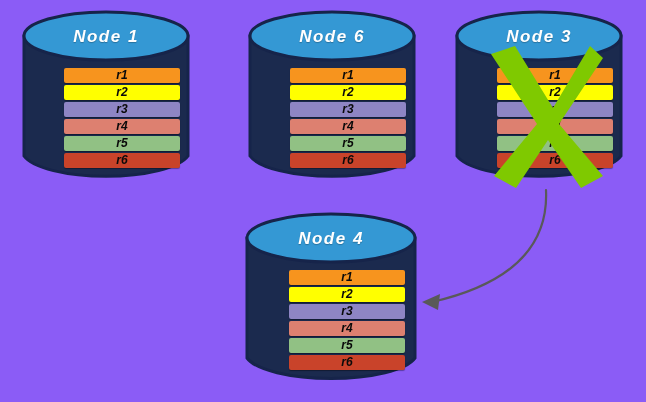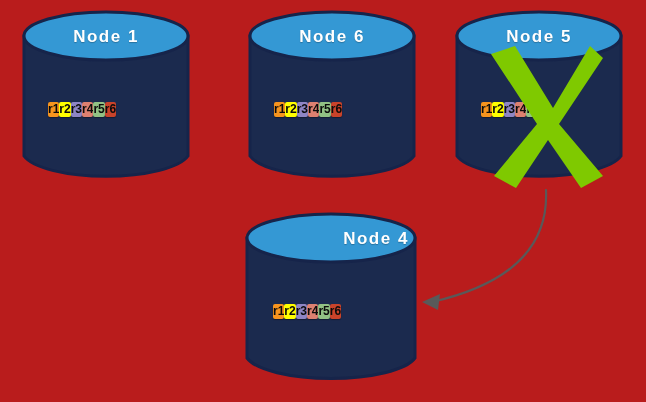--- a/index.html
+++ b/index.html
@@ -4,23 +4,24 @@
 <style>
   html, body {
     margin: 0;
     padding: 0;
     background: #ffffff;
   }
   #canvas {
     position: relative;
     width: 646px;
     height: 402px;
-    background: #b91c1c;
+    background: #8b5cf6;
     overflow: hidden;
     font-family: "Liberation Sans", sans-serif;
+    font-style: italic;
   }
 
   
   .node {
     position: absolute;
   }
   .node-svg {
     position: absolute;
     left: 0;
     top: 0;
@@ -33,26 +34,25 @@
     text-align: center;
     color: #ffffff;
     font-weight: bold;
     font-size: 17px;
     letter-spacing: 1.5px;
     text-shadow: 0 1px 1px rgba(0,0,0,0.25);
     pointer-events: none;
   }
   .rows {
     position: absolute;
-    left: 0;
+    left: 16px;
     width: 100%;
     box-sizing: border-box;
     display: flex;
-    flex-direction: row;
-    margin-top: 34px;
+    flex-direction: column;
   }
   .row {
     position: relative;
     box-sizing: border-box;
     height: 15px;
     margin-bottom: 2px;
     border-radius: 2px;
     text-align: center;
     font-size: 12px;
     font-weight: bold;
@@ -114,41 +114,41 @@
       <div class="row" style="background:#91C184;">r5</div>
       <div class="row" style="background:#C9432A;">r6</div>
     </div>
   </div>
 
   <div class="node" style="left:455px; top:8px; width:168px; height:176px;">
     <svg class="node-svg" width="168" height="176" viewBox="0 0 168 176">
       <path d="M2,28 L2,148 A84,26 0 0 0 166,148 L166,28 Z" fill="#1B2A4E" stroke="#16244a" stroke-width="3"></path>
       <ellipse cx="84" cy="28" rx="82" ry="24" fill="#3498D4" stroke="#16244a" stroke-width="3"></ellipse>
     </svg>
-    <div class="node-title" style="top:19px;">Node  5</div>
+    <div class="node-title" style="top:19px;">Node  3</div>
     <div class="rows" style="top:60px; padding:0 26px;">
       <div class="row" style="background:#F7941E;">r1</div>
       <div class="row" style="background:#FFFF00;">r2</div>
       <div class="row" style="background:#8E85C4;">r3</div>
       <div class="row" style="background:#DD8070;">r4</div>
       <div class="row" style="background:#91C184;">r5</div>
       <div class="row" style="background:#C9432A;">r6</div>
     </div>
 
     <svg class="cross" style="left:36px; top:38px;" width="112" height="142" viewBox="0 0 112 142">
       <polygon points="0,8 24,0 62,62 99,0 112,12 68,78 112,130 90,142 57,94 25,142 3,130 46,78" fill="#7FC900"></polygon>
     </svg>
   </div>
 
   <div class="node" style="left:245px; top:210px; width:172px; height:176px;">
     <svg class="node-svg" width="172" height="176" viewBox="0 0 172 176">
       <path d="M2,28 L2,148 A86,26 0 0 0 170,148 L170,28 Z" fill="#1B2A4E" stroke="#16244a" stroke-width="3"></path>
       <ellipse cx="86" cy="28" rx="84" ry="24" fill="#3498D4" stroke="#16244a" stroke-width="3"></ellipse>
     </svg>
-    <div class="node-title" style="top:19px;padding-left:45px;">Node  4</div>
+    <div class="node-title" style="top:19px;">Node  4</div>
     <div class="rows" style="top:60px; padding:0 28px;">
       <div class="row" style="background:#F7941E;">r1</div>
       <div class="row" style="background:#FFFF00;">r2</div>
       <div class="row" style="background:#8E85C4;">r3</div>
       <div class="row" style="background:#DD8070;">r4</div>
       <div class="row" style="background:#91C184;">r5</div>
       <div class="row" style="background:#C9432A;">r6</div>
     </div>
   </div>
 

